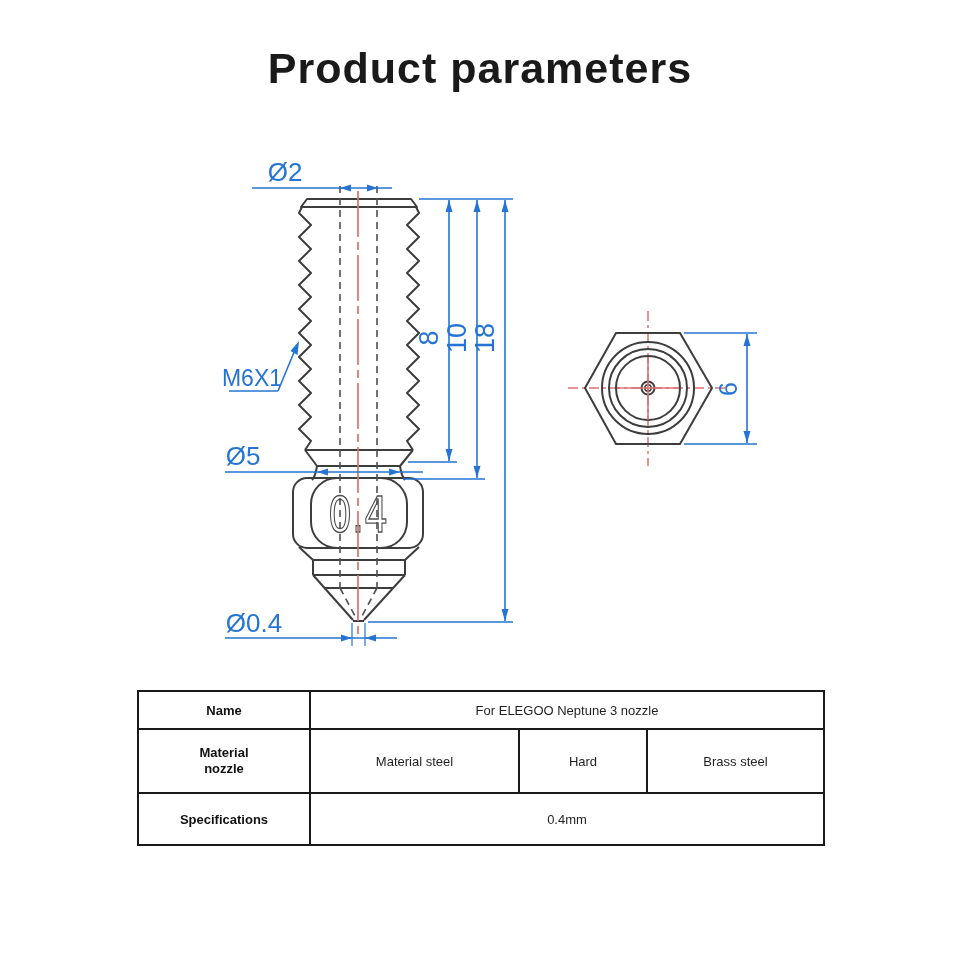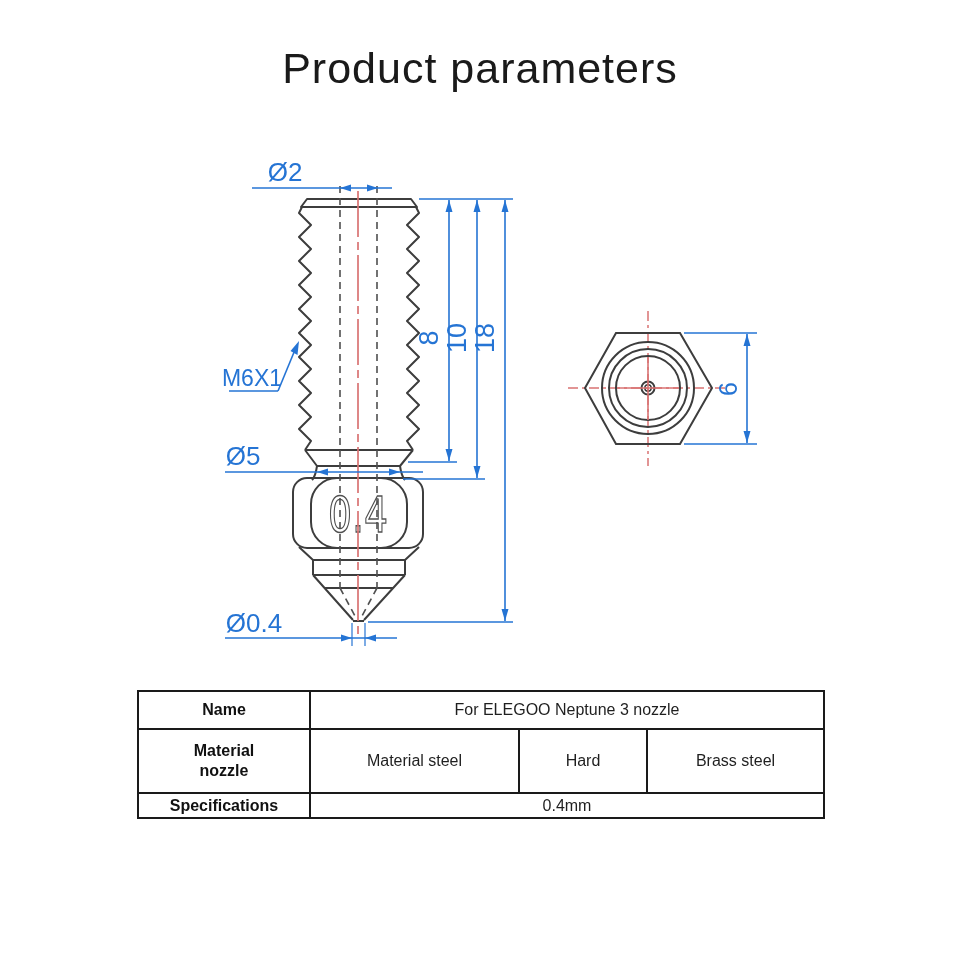--- a/index.html
+++ b/index.html
@@ -3,29 +3,29 @@
 <meta charset="utf-8">
 <style>
   html,body{margin:0;padding:0;}
   body{
     width:960px;height:960px;position:relative;overflow:hidden;
     background:#ffffff;
     font-family:"Liberation Sans","DejaVu Sans",sans-serif;
   }
   .page-title{
     position:absolute;left:0;top:44px;width:960px;margin:0;
-    text-align:center;font-size:43px;font-weight:400;letter-spacing:1px;
+    text-align:center;font-size:43px;font-weight:700;letter-spacing:1px;
     color:#1a1a1a;
   }
   svg.drawing{position:absolute;left:0;top:0;}
   
   table.spec{
     position:absolute;left:137px;top:690px;width:686px;
     border-collapse:collapse;table-layout:fixed;
-    font-size:16px;color:#1f1f1f;
+    font-size:13px;color:#1f1f1f;
   }
   table.spec th,table.spec td{
     border:2px solid #1a1a1a;text-align:center;vertical-align:middle;
     padding:0 4px;overflow:hidden;
   }
   table.spec th{font-weight:bold;color:#111;}
   table.spec th.wrap span{display:inline-block;max-width:88px;line-height:1.25;}
 </style>
 </head>
 <body>
@@ -148,18 +148,18 @@
     <tr style="height:38px">
       <th>Name</th>
       <td colspan="3">For ELEGOO Neptune 3 nozzle</td>
     </tr>
     <tr style="height:64px">
       <th class="wrap"><span>Material nozzle</span></th>
       <td>Material steel</td>
       <td>Hard</td>
       <td>Brass steel</td>
     </tr>
-    <tr style="height:25px">
+    <tr style="height:52px">
       <th>Specifications</th>
       <td colspan="3">0.4mm</td>
     </tr>
   </tbody>
 </table>
 
 </body></html>

